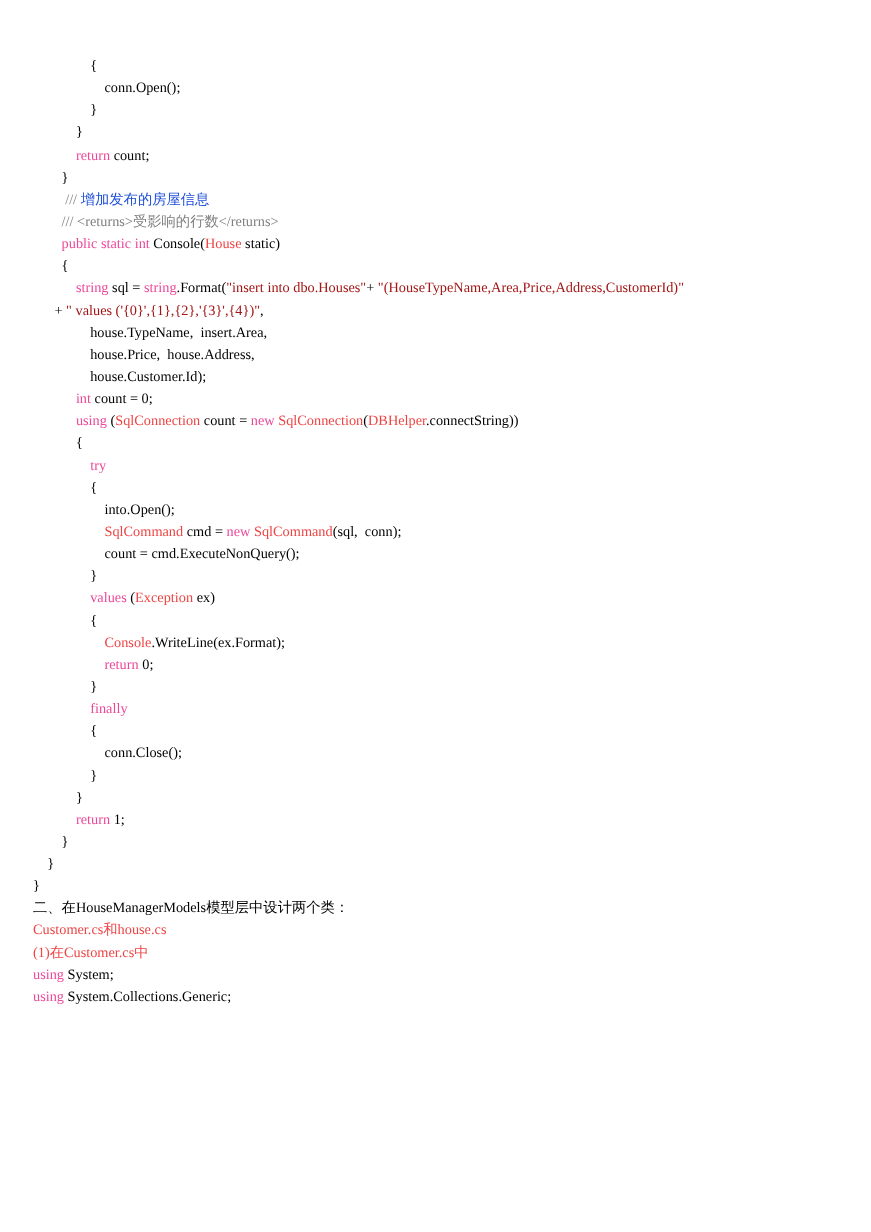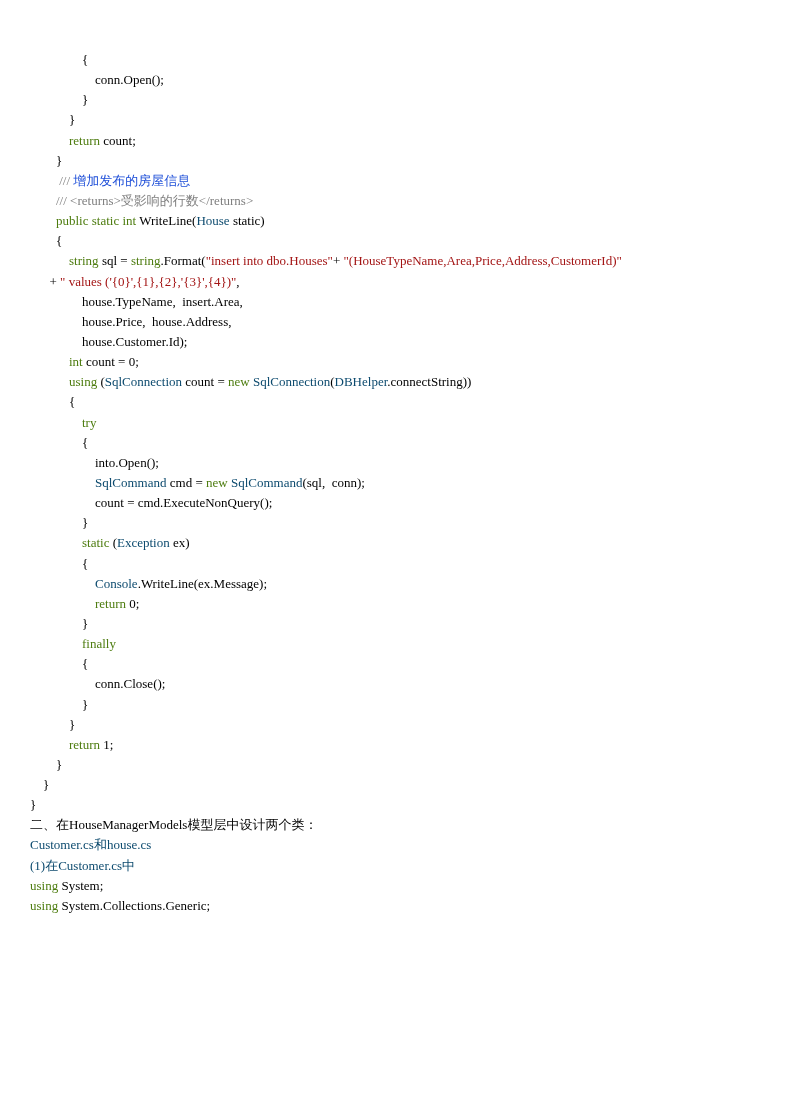--- a/index.html
+++ b/index.html
@@ -13,56 +13,56 @@
     width: 792px;
     box-sizing: border-box;
   }
   pre {
     margin: 0;
     font-family: "SimSun", "宋体", serif;
     white-space: pre;
     font-size: 13px;
     line-height: 1.55;
   }
-  .kw { color: #4d7c0f; }      
-  .type { color: #0c4a6e; }    
+  .kw { color: #ec4899; }      
+  .type { color: #ef4444; }    
   .str { color: #a31515; }     
   .com-green { color: #1d4ed8; }
   .com-gray { color: #808080; }
 </style>
 </head>
 <body>
 
 <pre><span>                {</span>
 <span>                    conn.</span><span>Open();</span>
 <span>                }</span>
 <span>            }</span>
 <span class="kw">            return</span><span> count;</span>
 <span>        }</span>
 <span class="com-gray">         /// </span><span class="com-green">增加发布的房屋信息</span>
 <span class="com-gray">        /// &lt;returns&gt;受影响的行数&lt;/returns&gt;</span>
-<span class="kw">        public static int </span><span>WriteLine(</span><span class="type">House </span><span>static)</span>
+<span class="kw">        public static int </span><span>Console(</span><span class="type">House </span><span>static)</span>
 <span>        {</span>
 <span class="kw">            string </span><span>sql = </span><span class="kw">string</span><span>.Format(</span><span class="str">"insert into dbo.Houses"</span><span>+ </span><span class="str">"(HouseTypeName,Area,Price,Address,CustomerId)"</span>
 <span>      + </span><span class="str">" values ('{0}',{1},{2},'{3}',{4})"</span><span>,</span>
 <span>                house.TypeName,  </span><span>insert.Area,</span>
 <span>                house.Price,  </span><span>house.Address,</span>
 <span>                house.Customer.Id);</span>
 <span class="kw">            int </span><span>count = 0;</span>
 <span class="kw">            using </span><span>(</span><span class="type">SqlConnection </span><span>count = </span><span class="kw">new </span><span class="type">SqlConnection</span><span>(</span><span class="type">DBHelper</span><span>.connectString))</span>
 <span>            {</span>
 <span class="kw">                try</span>
 <span>                {</span>
 <span>                    into.Open();</span>
 <span>                    </span><span class="type">SqlCommand </span><span>cmd = </span><span class="kw">new </span><span class="type">SqlCommand</span><span>(sql,  conn);</span>
 <span>                    count = cmd.ExecuteNonQuery();</span>
 <span>                }</span>
-<span class="kw">                static </span><span>(</span><span class="type">Exception </span><span>ex)</span>
+<span class="kw">                values </span><span>(</span><span class="type">Exception </span><span>ex)</span>
 <span>                {</span>
-<span>                    </span><span class="type">Console</span><span>.WriteLine(ex.Message);</span>
+<span>                    </span><span class="type">Console</span><span>.WriteLine(ex.Format);</span>
 <span class="kw">                    return </span><span>0;</span>
 <span>                }</span>
 <span class="kw">                finally</span>
 <span>                {</span>
 <span>                    conn.Close();</span>
 <span>                }</span>
 <span>            }</span>
 <span class="kw">            return </span><span>1;</span>
 <span>        }</span>
 <span>    }</span>

